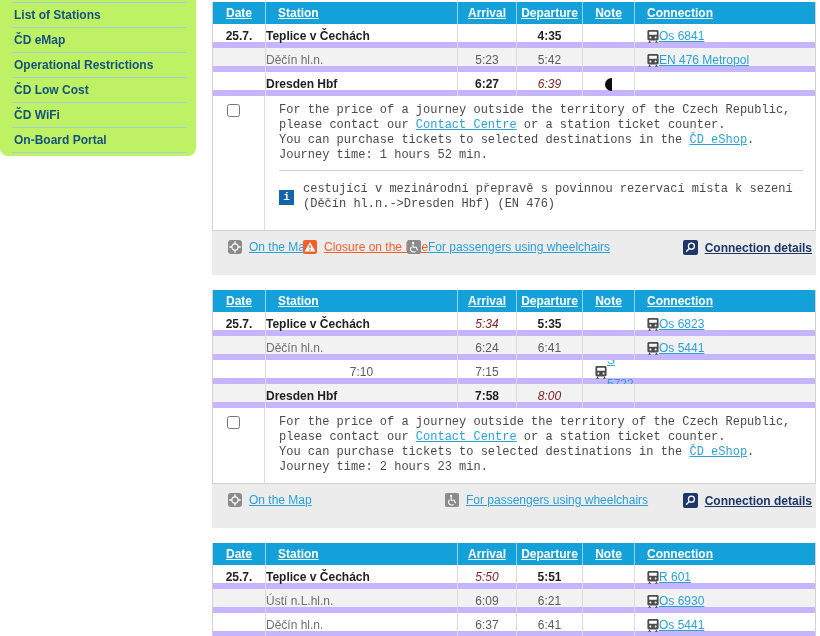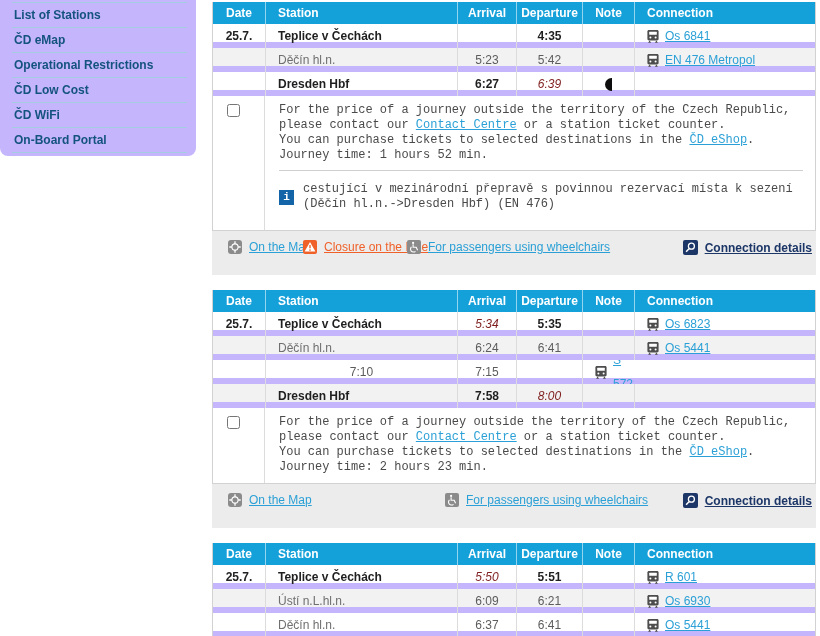--- a/index.html
+++ b/index.html
@@ -1,46 +1,46 @@
 <!DOCTYPE html>
 <html><head>
 <meta charset="utf-8">
 <style>
   * { margin:0; padding:0; box-sizing:border-box; }
   html,body { width:820px; height:636px; overflow:hidden; background:#fff;
     font-family:"Liberation Sans", sans-serif; font-size:12px; color:#4a4a4a; }
 
   
-  .sidebar { position:absolute; left:0; top:0; width:196px; background:#c4b5fd;
+  .sidebar { position:absolute; left:0; top:0; width:196px; background:#bef264;
     border-radius:0 0 8px 8px; padding:2px 0 3px 0; }
   .sb-div { border-top:1px solid #a5cde2; margin:0 9px 0 12px; height:0; }
   .sb-item { height:24px; line-height:24px; padding-left:14px; font-weight:bold;
     color:#15537f; cursor:pointer; }
 
   
   .content { position:absolute; left:212px; top:2px; width:604px; }
   .block { margin-bottom:15px; }
   .tbl { border:1px solid #d2d2d2; border-top:none; background:#fff; }
 
   .thead { display:grid; grid-template-columns:52px 192px 59px 66px 52px 1fr;
     background:#14a0d9; color:#fff; font-weight:bold; height:22px; align-items:center; }
-  .thead .hc { padding-left:12px; height:38px; line-height:22px; }
+  .thead .hc { padding-left:12px; height:38px; line-height:22px;text-decoration:underline; }
   .thead .hc + .hc { border-left:1px solid rgba(255,255,255,.55); }
   .thead .ctr { text-align:center; padding-left:0; }
 
   .trow { display:grid; grid-template-columns:52px 192px 59px 66px 52px 1fr;
     height:24px; align-items:center; border-bottom:6px solid #c4b5fd; }
   .trow.alt { background:#f2f2f2; }
   .cell { height:24px; line-height:24px; overflow:hidden; }
   .cell + .cell { border-left:1px solid #dcdcdc; }
   .c-date { text-align:center; font-weight:bold; color:#222; }
-  .c-station { padding-left:12px; color:#6f6f6f; }
+  .c-station { color:#6f6f6f; }
   .c-time { text-align:center; color:#5c5c5c; }
   .c-note { display:flex; align-items:center; justify-content:center; }
-  .c-conn { padding-left:12px; display:flex; align-items:center; gap:6px; }
+  .c-conn { padding-left:12px; display:flex; align-items:center; }
   .bb { font-weight:bold; color:#1f1f1f; }
   .it { font-style:italic; color:#7f1d1d; font-weight:normal; }
 
   .moon { width:7px; height:13px; background:#0d0d0d; border-radius:7px 0 0 7px; }
 
   .lnk { color:#2ba0d6; text-decoration:underline; cursor:pointer; }
   .train-ic { display:inline-flex; flex:0 0 auto; }
 
   
   .notice { display:grid; grid-template-columns:52px 1fr; border-bottom:0; }

